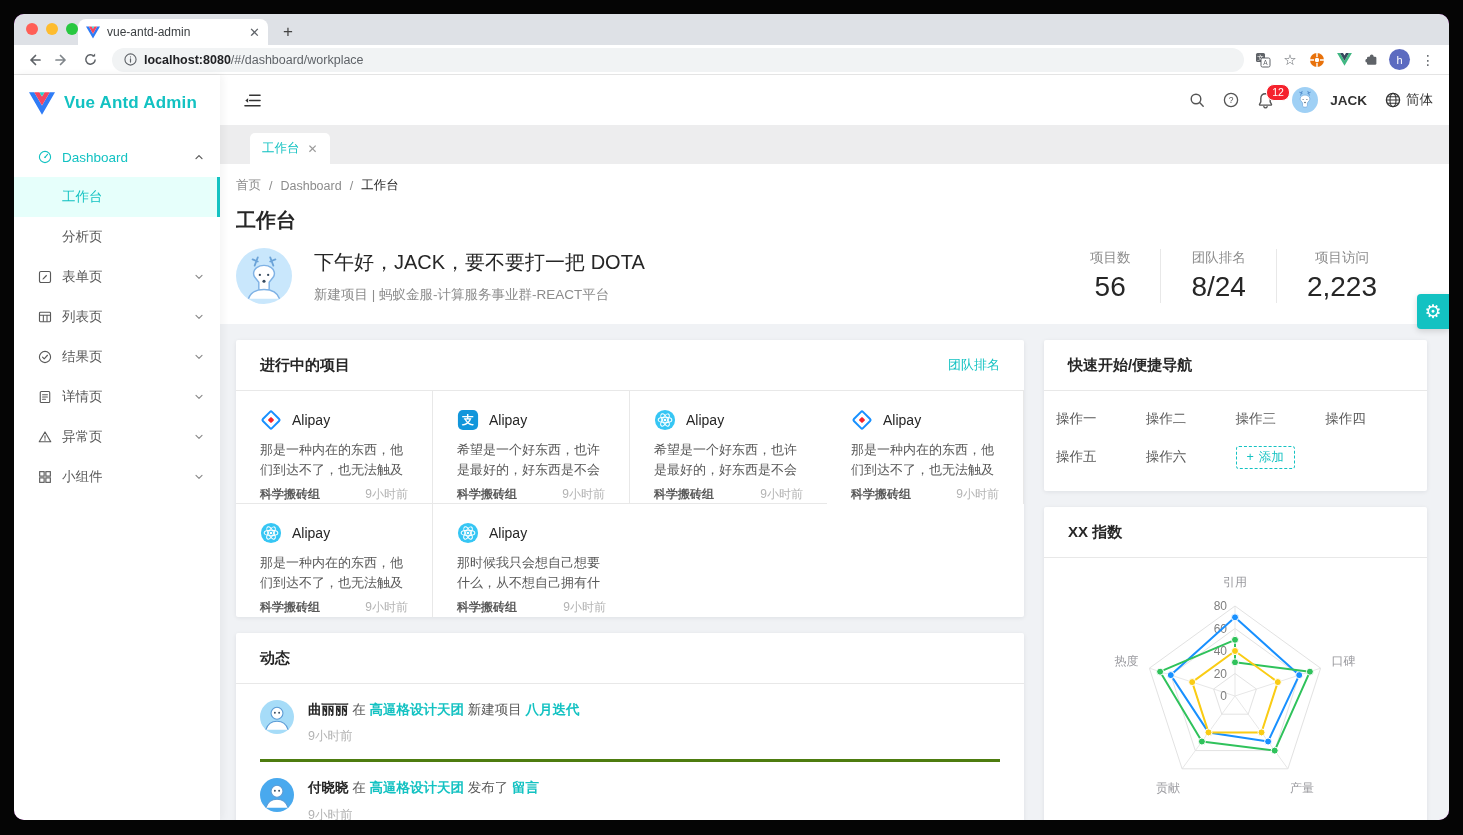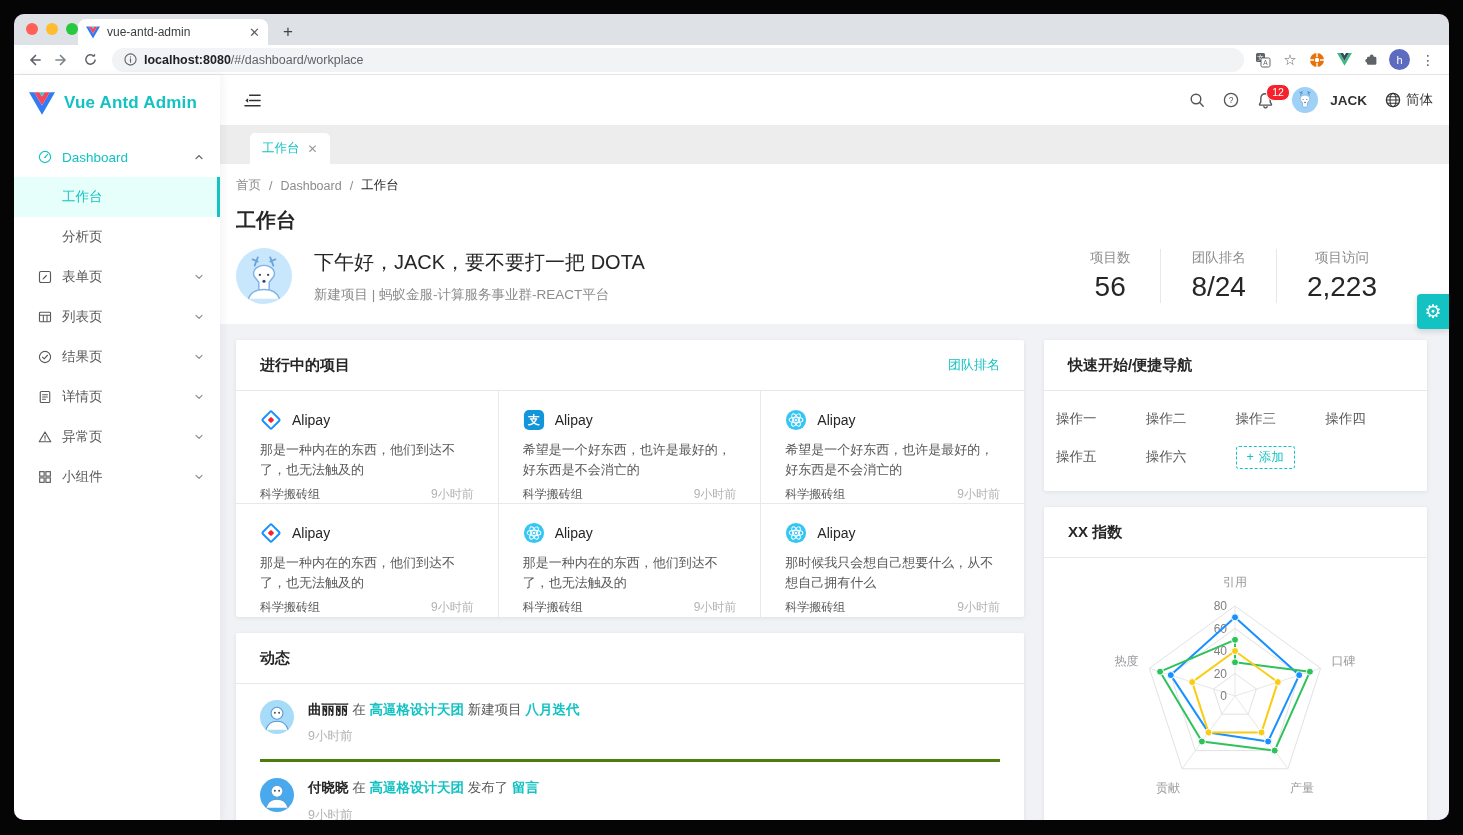--- a/index.html
+++ b/index.html
@@ -75,28 +75,28 @@
   .stat .st-value{margin-top:4px;font-size:28px;color:#262626;line-height:1.15;}
   .content{flex:1;display:flex;gap:20px;padding:16px 22px 0 16px;align-items:flex-start;
            overflow:hidden;min-height:0;}
   .left-col{width:788px;flex:none;display:flex;flex-direction:column;gap:16px;}
   .right-col{flex:1;display:flex;flex-direction:column;gap:16px;min-width:0;}
   .card{background:#fff;border-radius:2px;box-shadow:0 1px 4px rgba(0,21,41,.08);}
   .card-head{height:51px;display:flex;align-items:center;padding:0 24px;border-bottom:1px solid #e8e8e8;
              font-size:15px;font-weight:bold;color:#262626;}
   .card-head .head-link{margin-left:auto;font-size:13px;font-weight:normal;color:#13c2c2;cursor:pointer;}
   
-  .proj-grid{display:grid;grid-template-columns:1fr 1fr 1fr;}
+  .proj-grid{display:grid;grid-template-columns:1fr 1fr 1fr 1fr;}
   .proj-cell{height:113px;padding:18px 24px 14px;cursor:pointer;}
   .proj-cell.br{border-right:1px solid #e8e8e8;} .proj-cell.bb{border-bottom:1px solid #e8e8e8;}
   .proj-head{display:flex;align-items:center;gap:10px;}
   .proj-name{font-size:14px;color:#262626;font-weight:500;}
   .proj-desc{margin-top:9px;font-size:13px;color:#595959;line-height:1.55;height:40px;overflow:hidden;}
   .proj-foot{margin-top:6px;display:flex;align-items:center;font-size:12px;}
-  .proj-group{color:#595959;font-weight:400;cursor:pointer;}
+  .proj-group{color:#595959;font-weight:700;cursor:pointer;}
   .proj-time{margin-left:auto;color:#b3b3b3;}
   
   .qn-body{padding:10px 12px 16px;display:grid;grid-template-columns:repeat(4,1fr);row-gap:2px;}
   .qn-link{height:36px;display:flex;align-items:center;font-size:13.5px;color:#595959;cursor:pointer;}
   .qn-add{height:36px;display:flex;align-items:center;}
   .qn-add-btn{display:inline-flex;align-items:center;gap:5px;border:1px dashed #13c2c2;color:#13c2c2;
               border-radius:3px;padding:2px 10px;font-size:12.5px;cursor:pointer;background:#fff;}
   
   .act-list{padding:0 24px;}
   .act-item{display:flex;gap:14px;padding:16px 0 14px;border-bottom:3px solid #4d7c0f;}

